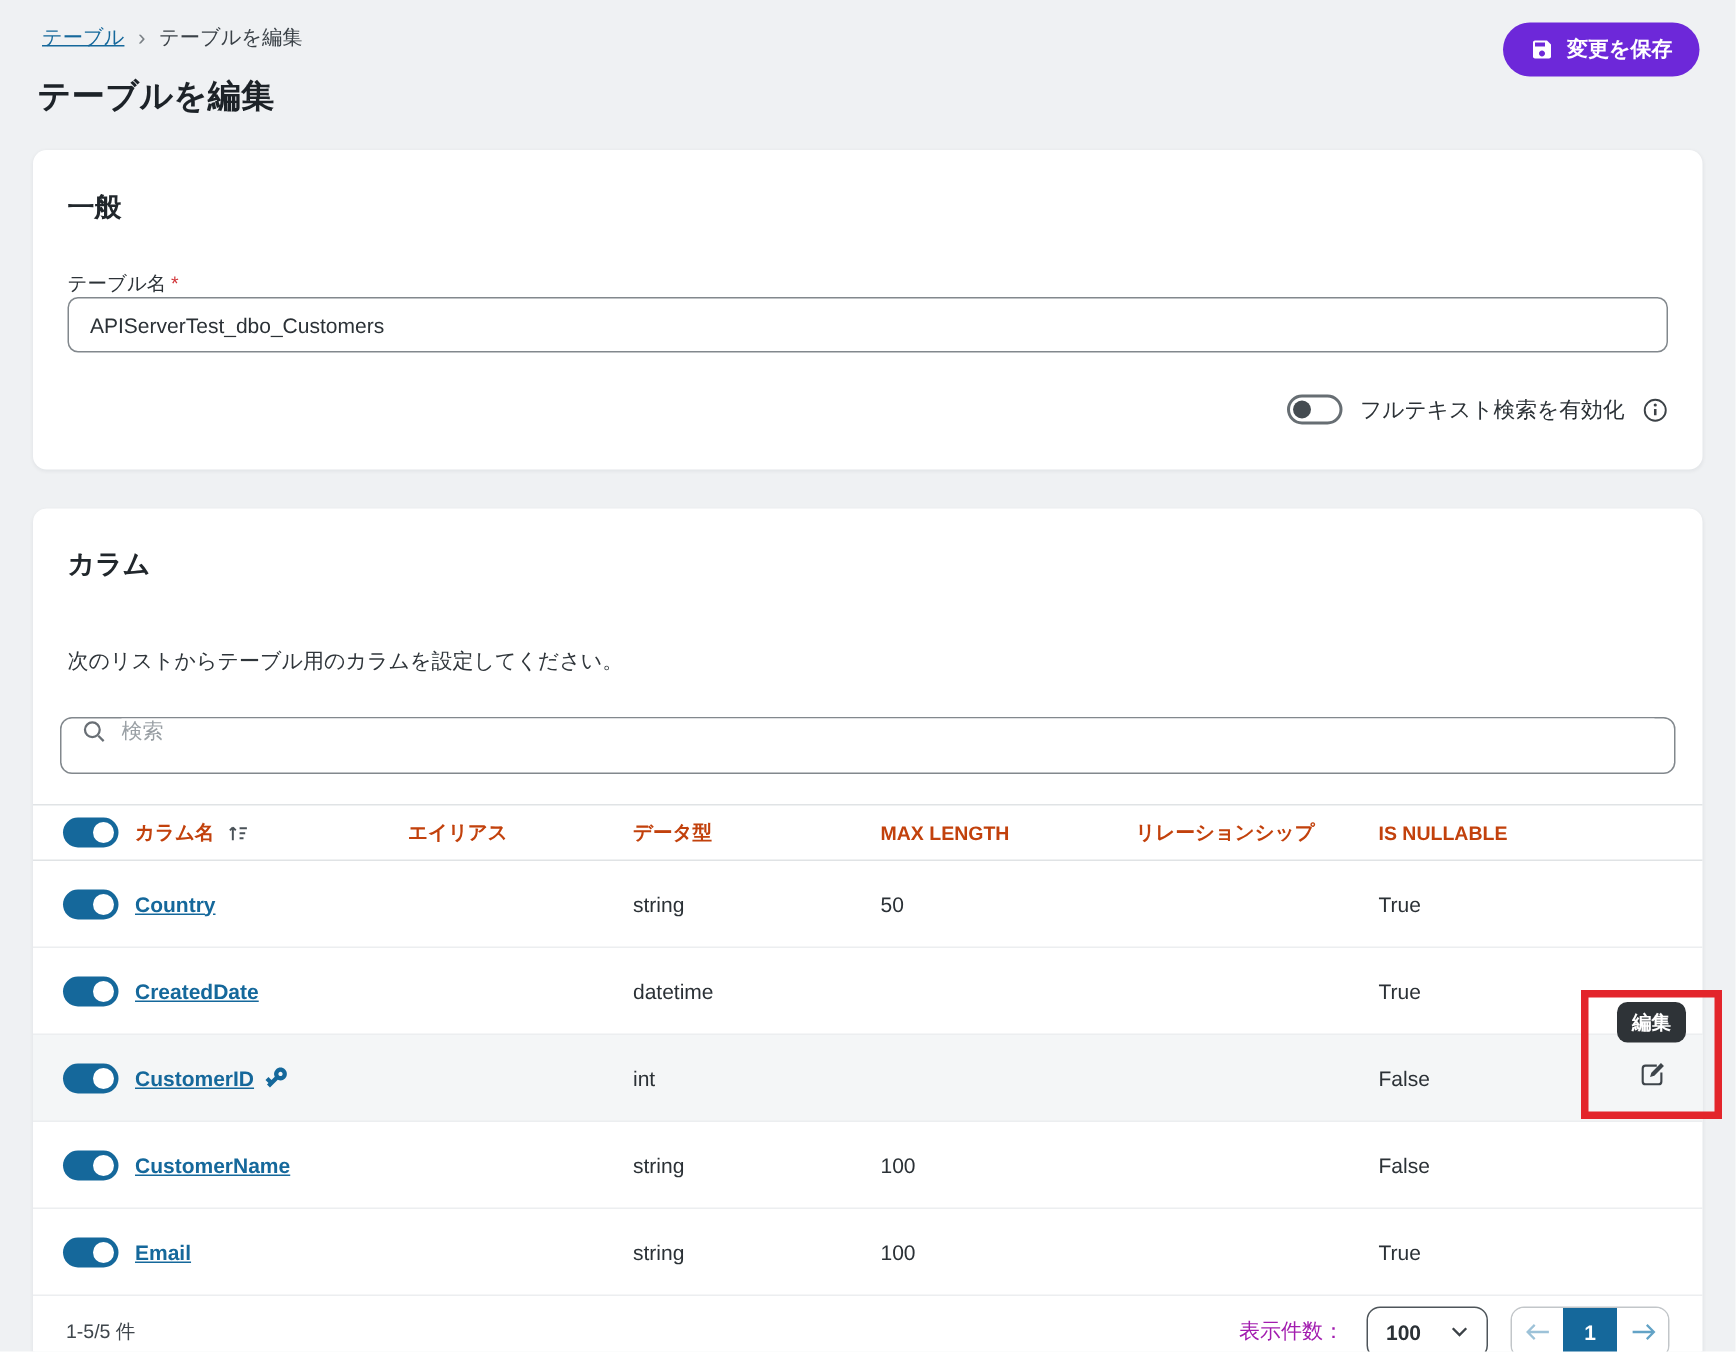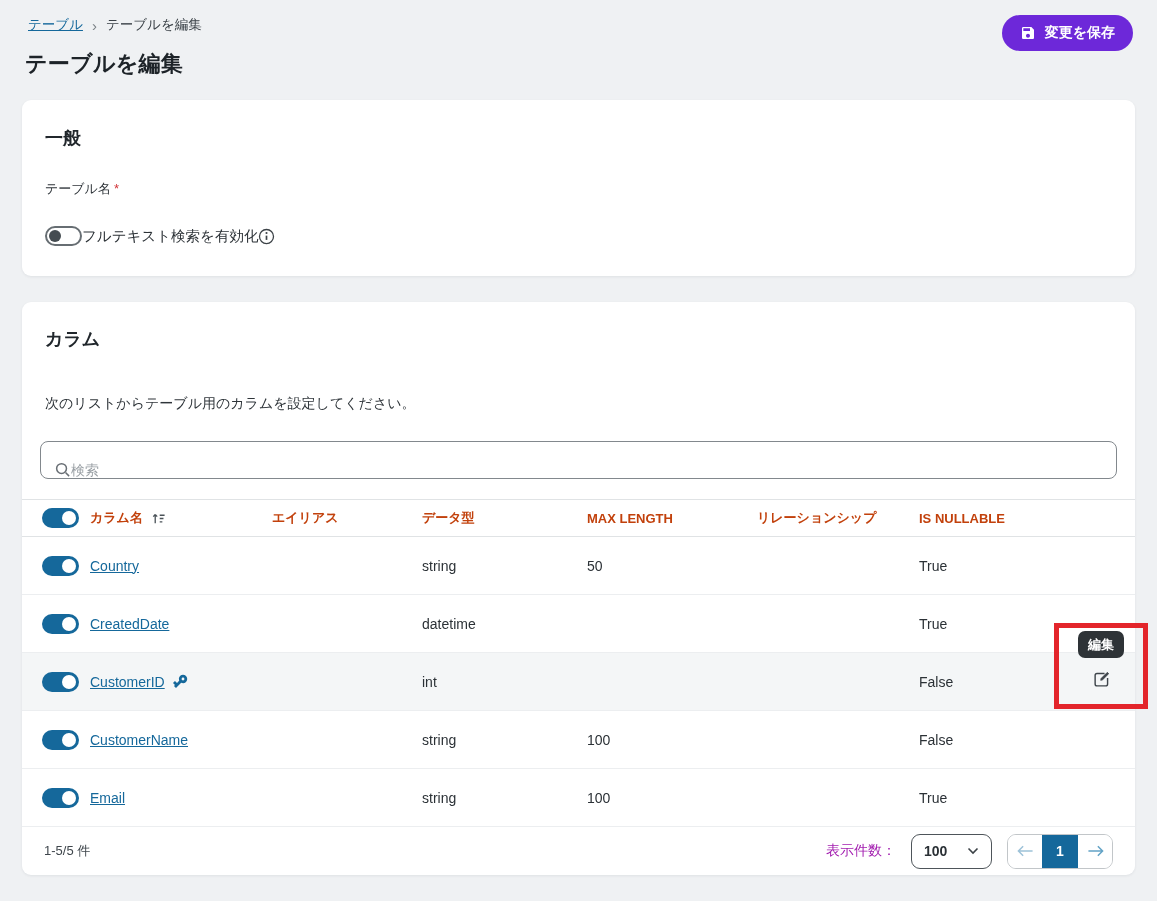--- a/index.html
+++ b/index.html
@@ -33,50 +33,50 @@
   }
   .card-general { margin-top:21px; padding:26px 23px 30px; }
   .card-heading { font-size:18px; font-weight:700; color:#21272c; }
   .field-label { margin:30px 0 0; font-size:13px; color:#2c3237; }
   .req { color:#d13438; margin-left:3px; }
   .text-input {
     width:100%; height:37px; border:1px solid #82888d; border-radius:7px;
     padding:0 14px; font-size:14px; color:#2b3136; font-family:inherit;
     background:#fff; outline:none;
   }
-  .toggle-row { margin-top:28px; display:flex; align-items:center; font-size:14.5px; color:#2b3136; }
+  .toggle-row { margin-top:28px; display:flex; align-items:center; gap:12px; font-size:14.5px; color:#2b3136;justify-content:flex-end; }
   
   .toggle { position:relative; width:37px; height:20px; border-radius:10px; cursor:pointer; flex:0 0 auto; }
   .toggle.off { background:#fff; border:2px solid #676e73; }
   .toggle.off .knob { position:absolute; left:2px; top:2px; width:12px; height:12px; border-radius:50%; background:#454c51; }
   .toggle.on { background:#15689b; }
   .toggle.on .knob { position:absolute; right:3px; top:3px; width:14px; height:14px; border-radius:50%; background:#fff; }
   
   .card-columns { margin-top:26px; padding-top:25px; }
   .card-columns .card-heading { padding:0 23px; }
   .card-desc { margin:44px 23px 28px; font-size:14px; color:#2f353a; }
   .search-box {
     margin:0 18px 20px; height:38px; border:1px solid #82888d; border-radius:8px;
-    display:flex; align-items:flex-end; padding:0 13px; background:#fff;
+    display:flex; align-items:flex-start; gap:10px; padding:0 13px; background:#fff;
   }
   .search-box input { border:none; outline:none; flex:1; font-size:14px; color:#2b3136; font-family:inherit; }
   .search-box input::placeholder { color:#9aa0a5; }
   
   .tgrid { display:grid; grid-template-columns:48px 182px 150px 165px 170px 162px 1fr 70px; align-items:center; padding:0 20px; }
   .thead {
     height:38px; border-top:1px solid #e0e3e5; border-bottom:1px solid #e0e3e5;
     font-size:13px; font-weight:700; color:#c2410c;
   }
   .th-name { display:flex; align-items:center; gap:8px; }
   .sort-icon { display:flex; cursor:pointer; }
   .trow { height:58px; border-bottom:1px solid #eceef0; font-size:14px; position:relative; }
   .trow:last-of-type { border-bottom:1px solid #e0e3e5; }
   .trow.hl { background:#f4f6f7; }
   .cell-name { display:flex; align-items:center; gap:7px; }
-  .col-link { color:#15689b; text-decoration:underline; cursor:pointer; }
+  .col-link { color:#15689b; text-decoration:underline; cursor:pointer;font-weight:bold; }
   .key-icon { display:flex; transform:rotate(135deg); }
   
   .annotation {
     position:absolute; left:1032px; top:-30px; width:94px; height:86px;
     border:5px solid #e3252b; z-index:6;
     display:flex; flex-direction:column; align-items:center;
   }
   .tooltip {
     margin-top:3px; height:27px; line-height:27px; padding:0 10px;
     background:#2e3337; color:#fff; font-size:13px; font-weight:700;
@@ -119,20 +119,21 @@
     </span>
     <span>変更を保存</span>
   </button>
 </div>
 
 <div class="card card-general">
   <div class="card-heading">一般</div>
   <div class="field-label">
     <span>テーブル名</span><span class="req">*</span>
   </div>
+  <input class="text-input" type="text" value="APIServerTest_dbo_Customers" style="">
   <div class="toggle-row">
     <div class="toggle off">
         <div class="knob"></div>
       </div>
     <span>フルテキスト検索を有効化</span>
     <span style="display:flex;">
       <svg width="17" height="17" viewBox="0 0 16 16" fill="none" stroke="#3c4247" stroke-width="1.2">
           <circle cx="8" cy="8" r="6.6"></circle>
           <path d="M8 7.2v4" stroke-width="1.6"></path>
           <circle cx="8" cy="4.7" r="1" fill="#3c4247" stroke="none"></circle>

